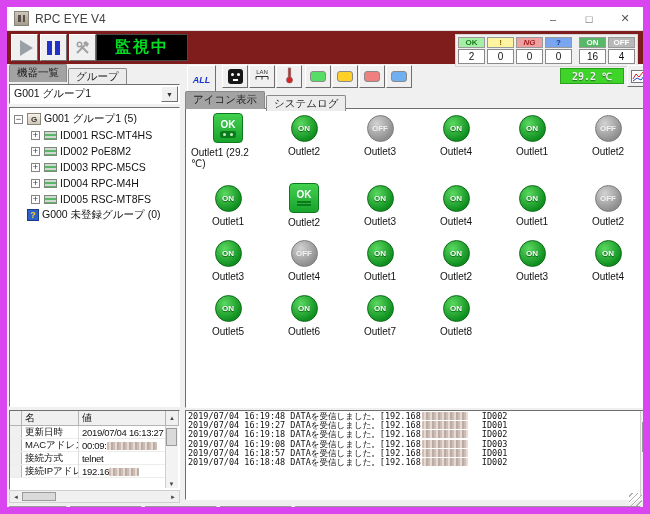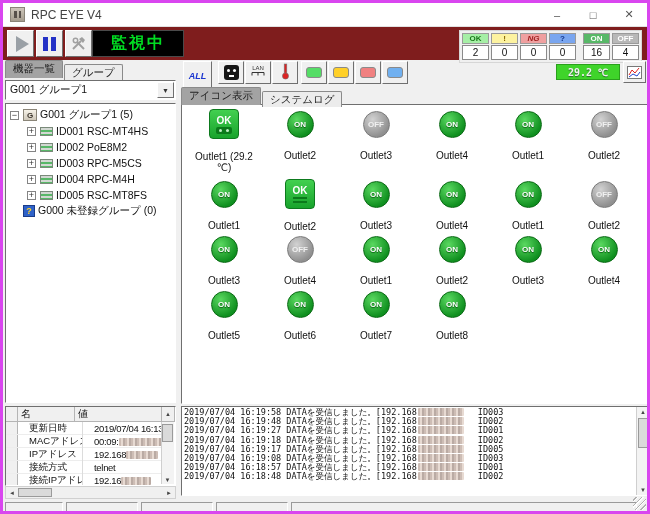--- a/index.html
+++ b/index.html
@@ -1,19 +1,19 @@
 <!DOCTYPE html>
 <html><head>
 <meta charset="utf-8">
 <style>
   html,body{margin:0;padding:0;background:#cfcfcf;}
   *{box-sizing:border-box;cursor:default;}
   #window{
     position:relative;width:650px;height:514px;background:#f0f0f0;
-    border:3px solid #d946ef;overflow:hidden;
+    border:7px solid #d946ef;overflow:hidden;
     font-family:"Liberation Sans","DejaVu Sans",sans-serif;color:#111;
   }
   
   .titlebar{position:absolute;left:0;top:0;width:100%;height:24px;background:#fff;
     display:flex;align-items:center;border-bottom:1px solid #e2e2e2;}
   .app-icon{width:15px;height:15px;margin:0 6px 0 7px;border:1px solid #8a8478;
     background:linear-gradient(#cdc6ba,#a59c8e);position:relative;}
   .app-icon::after{content:"";position:absolute;inset:3px;
     background:repeating-linear-gradient(90deg,#57504a 0 3px,transparent 3px 5px);}
   .title-text{font-size:12px;color:#444;}
@@ -79,21 +79,21 @@
   .properties{position:absolute;left:0;top:346px;width:171px;height:80px;background:#fff;
     border:1px solid;border-color:#6f6f6f #ffffff #ffffff #6f6f6f;overflow:hidden;}
   .phead{display:flex;height:15px;}
   .ph{background:#f0f0f0;border-right:1px solid #b4b4b4;border-bottom:1px solid #b4b4b4;
     font-size:10px;padding-left:3px;line-height:14px;}
   .pselect{width:12px;flex:none;padding-left:0;}
   .pname{width:57px;flex:none;}
   .pvalue{flex:1;overflow:hidden;white-space:nowrap;}
   .pvsa{width:13px;flex:none;text-align:center;font-size:6px;color:#444;padding-left:0;line-height:14px;}
   .prow{display:flex;height:13px;align-items:center;font-size:9.5px;margin-right:13px;
-    border-bottom:1px solid #ededed;gap:8px;}
+    border-bottom:1px solid #ededed;}
   .prow .pselect{height:100%;background:#f0f0f0;border-right:1px solid #b4b4b4;}
   .prow .pname{padding-left:3px;border-right:1px solid #dcdcdc;white-space:nowrap;overflow:hidden;}
   .prow .pvalue{padding-left:3px;letter-spacing:-0.3px;}
   .pvtrack{position:absolute;right:1px;top:15px;width:13px;bottom:1px;background:#f3f3f3;
     border-left:1px solid #cfcfcf;}
   .pvthumb{position:absolute;right:2px;top:17px;width:11px;height:18px;background:#dadada;
     border:1px solid #9a9a9a;}
   .pvdown{position:absolute;right:2px;bottom:2px;width:11px;text-align:center;font-size:6px;color:#444;}
   .hscroll{position:absolute;left:0;top:426px;width:171px;height:13px;background:#f0f0f0;
     border:1px solid #d0d0d0;display:flex;align-items:center;}
@@ -138,21 +138,21 @@
   .okbox{width:30px;height:30px;border-radius:4px;background:linear-gradient(#42d050,#18a32c);
     border:1px solid #0d7a1e;display:flex;flex-direction:column;align-items:center;
     justify-content:center;flex:none;}
   .oktxt{font-size:10px;font-weight:bold;color:#fff;line-height:11px;}
   .glyph{margin-top:1px;}
   .glyph.plug{width:16px;height:7px;background:#0b7a1b;border-radius:2px;position:relative;}
   .glyph.plug::before{content:"";position:absolute;left:3px;top:2px;width:3px;height:3px;
     background:#bfeec4;border-radius:50%;box-shadow:7px 0 0 #bfeec4;}
   .glyph.lines{width:14px;height:7px;
     background:repeating-linear-gradient(180deg,#0b7a1b 0 2px,transparent 2px 3.5px);}
-  .olabel{font-size:10px;margin-top:12px;text-align:center;line-height:11px;max-width:74px;}
+  .olabel{font-size:10px;margin-top:4px;text-align:left;line-height:11px;max-width:74px;}
   .log-area{position:absolute;left:0;top:346px;width:468px;height:90px;background:#fff;
     border:1px solid;border-color:#6f6f6f #ffffff #ffffff #6f6f6f;overflow:hidden;
     padding:1px 16px 1px 2px;font-family:"DejaVu Sans Mono",monospace;font-size:8.5px;
     line-height:9.2px;}
   .logline{white-space:nowrap;height:9.2px;overflow:hidden;}
   .redact{display:inline-block;height:8px;vertical-align:-1px;border-radius:1px;
     background:repeating-linear-gradient(90deg,#cdbdb5 0 2px,#e7dad2 2px 4px,#baaba4 4px 6px);}
   .logred{width:46px;margin:0 14px 0 1px;}
   .log-vscroll{position:absolute;right:2px;top:347px;width:13px;height:88px;background:#f3f3f3;
     border-left:1px solid #cfcfcf;display:flex;flex-direction:column;align-items:center;}
@@ -282,25 +282,20 @@
             <div class="pname">更新日時</div>
             <div class="pvalue">2019/07/04 16:13:27</div>
           </div>
           <div class="prow">
             <div class="pselect"></div>
             <div class="pname">MACアドレス</div>
             <div class="pvalue">00:09:<span class="redact" style="width: 50px;"></span></div>
           </div>
           <div class="prow">
             <div class="pselect"></div>
-            <div class="pname">IPアドレス</div>
-            <div class="pvalue">192.168<span class="redact" style="width: 32px;"></span></div>
-          </div>
-          <div class="prow">
-            <div class="pselect"></div>
             <div class="pname">接続方式</div>
             <div class="pvalue">telnet</div>
           </div>
           <div class="prow">
             <div class="pselect"></div>
             <div class="pname">接続IPアドレス</div>
             <div class="pvalue">192.16<span class="redact" style="width: 30px;"></span></div>
           </div>
         </div>
       <div class="pvtrack"></div>
@@ -450,25 +445,23 @@
             <div class="circ on">ON</div>
             <div class="olabel">Outlet7</div>
           </div>
           <div class="cell">
             <div class="circ on">ON</div>
             <div class="olabel">Outlet8</div>
           </div>
         </div>
     </div>
     <div class="log-area">
-        <div class="logline"><span class="ltime">2019/07/04 16:19:58 </span><span class="lmsg">DATAを受信しました。</span><span class="lip">[192.168</span><span class="redact logred"></span><span class="lid">ID003</span></div>
         <div class="logline"><span class="ltime">2019/07/04 16:19:48 </span><span class="lmsg">DATAを受信しました。</span><span class="lip">[192.168</span><span class="redact logred"></span><span class="lid">ID002</span></div>
         <div class="logline"><span class="ltime">2019/07/04 16:19:27 </span><span class="lmsg">DATAを受信しました。</span><span class="lip">[192.168</span><span class="redact logred"></span><span class="lid">ID001</span></div>
         <div class="logline"><span class="ltime">2019/07/04 16:19:18 </span><span class="lmsg">DATAを受信しました。</span><span class="lip">[192.168</span><span class="redact logred"></span><span class="lid">ID002</span></div>
-        <div class="logline"><span class="ltime">2019/07/04 16:19:17 </span><span class="lmsg">DATAを受信しました。</span><span class="lip">[192.168</span><span class="redact logred"></span><span class="lid">ID005</span></div>
         <div class="logline"><span class="ltime">2019/07/04 16:19:08 </span><span class="lmsg">DATAを受信しました。</span><span class="lip">[192.168</span><span class="redact logred"></span><span class="lid">ID003</span></div>
         <div class="logline"><span class="ltime">2019/07/04 16:18:57 </span><span class="lmsg">DATAを受信しました。</span><span class="lip">[192.168</span><span class="redact logred"></span><span class="lid">ID001</span></div>
         <div class="logline"><span class="ltime">2019/07/04 16:18:48 </span><span class="lmsg">DATAを受信しました。</span><span class="lip">[192.168</span><span class="redact logred"></span><span class="lid">ID002</span></div>
       </div>
     <div class="log-vscroll">
       <span class="varrow">▲</span>
       <span class="vthumb"></span>
       <span class="varrow bottom">▼</span>
     </div>
   </div>

